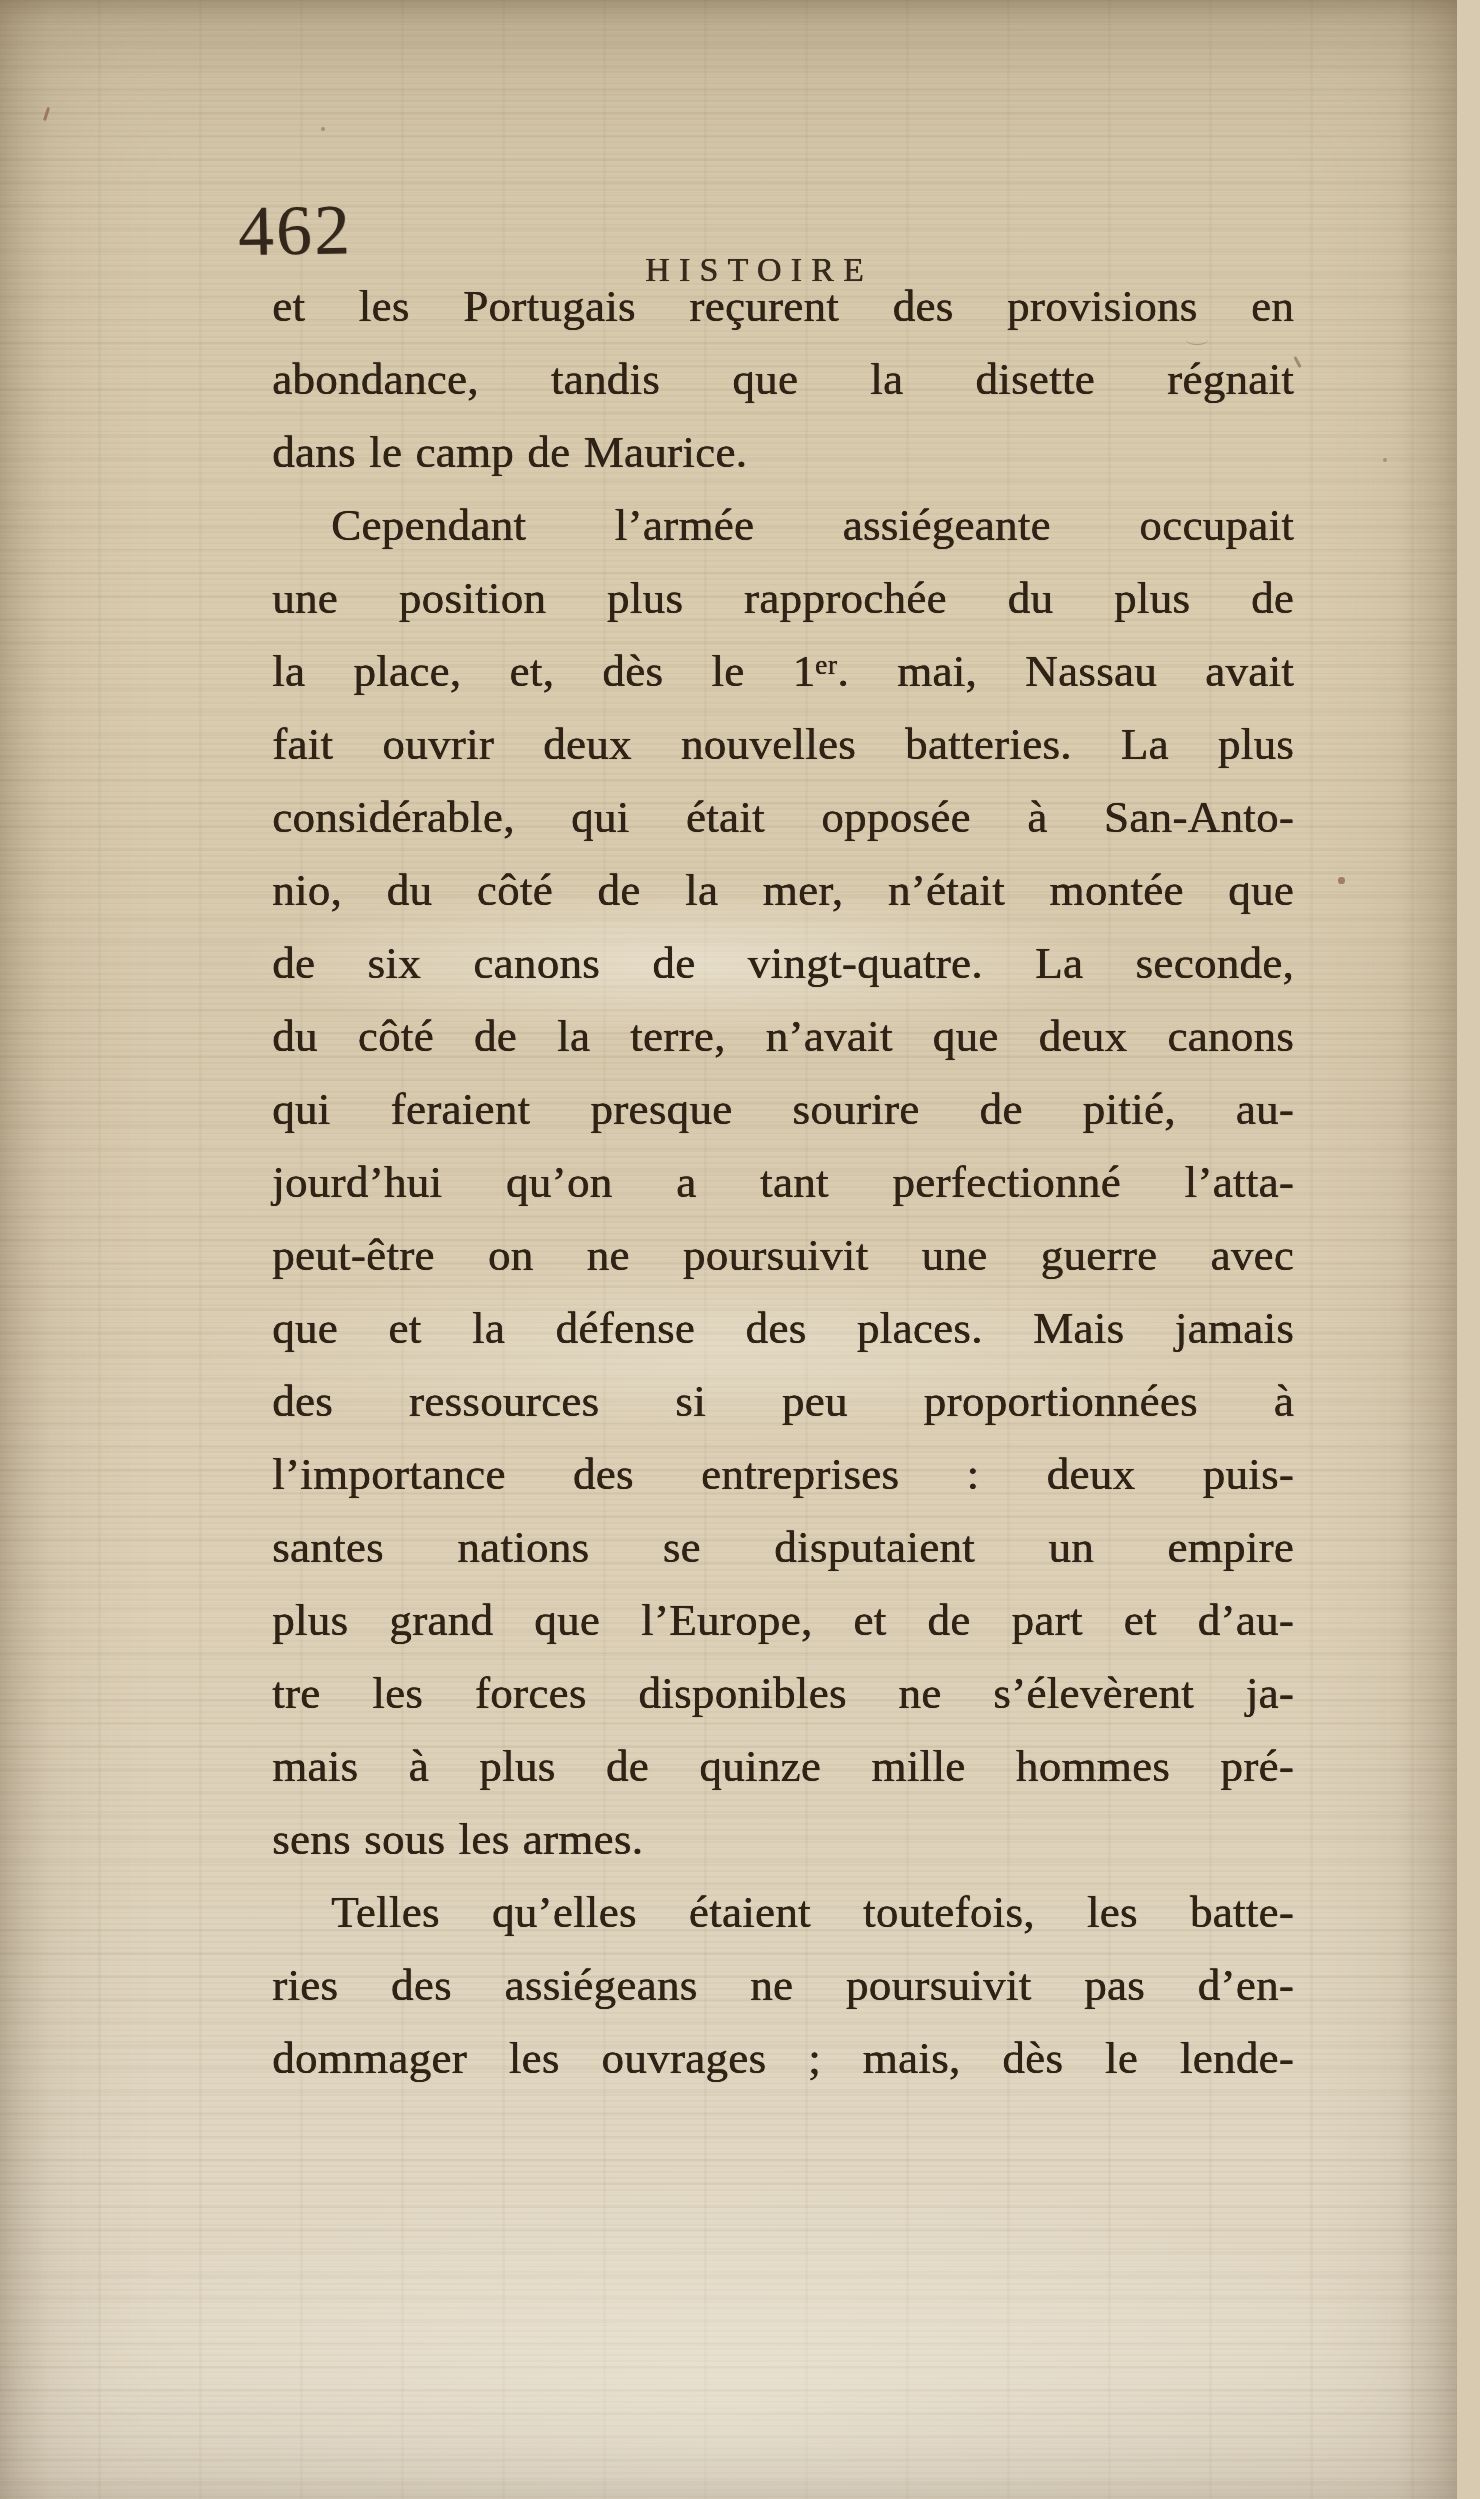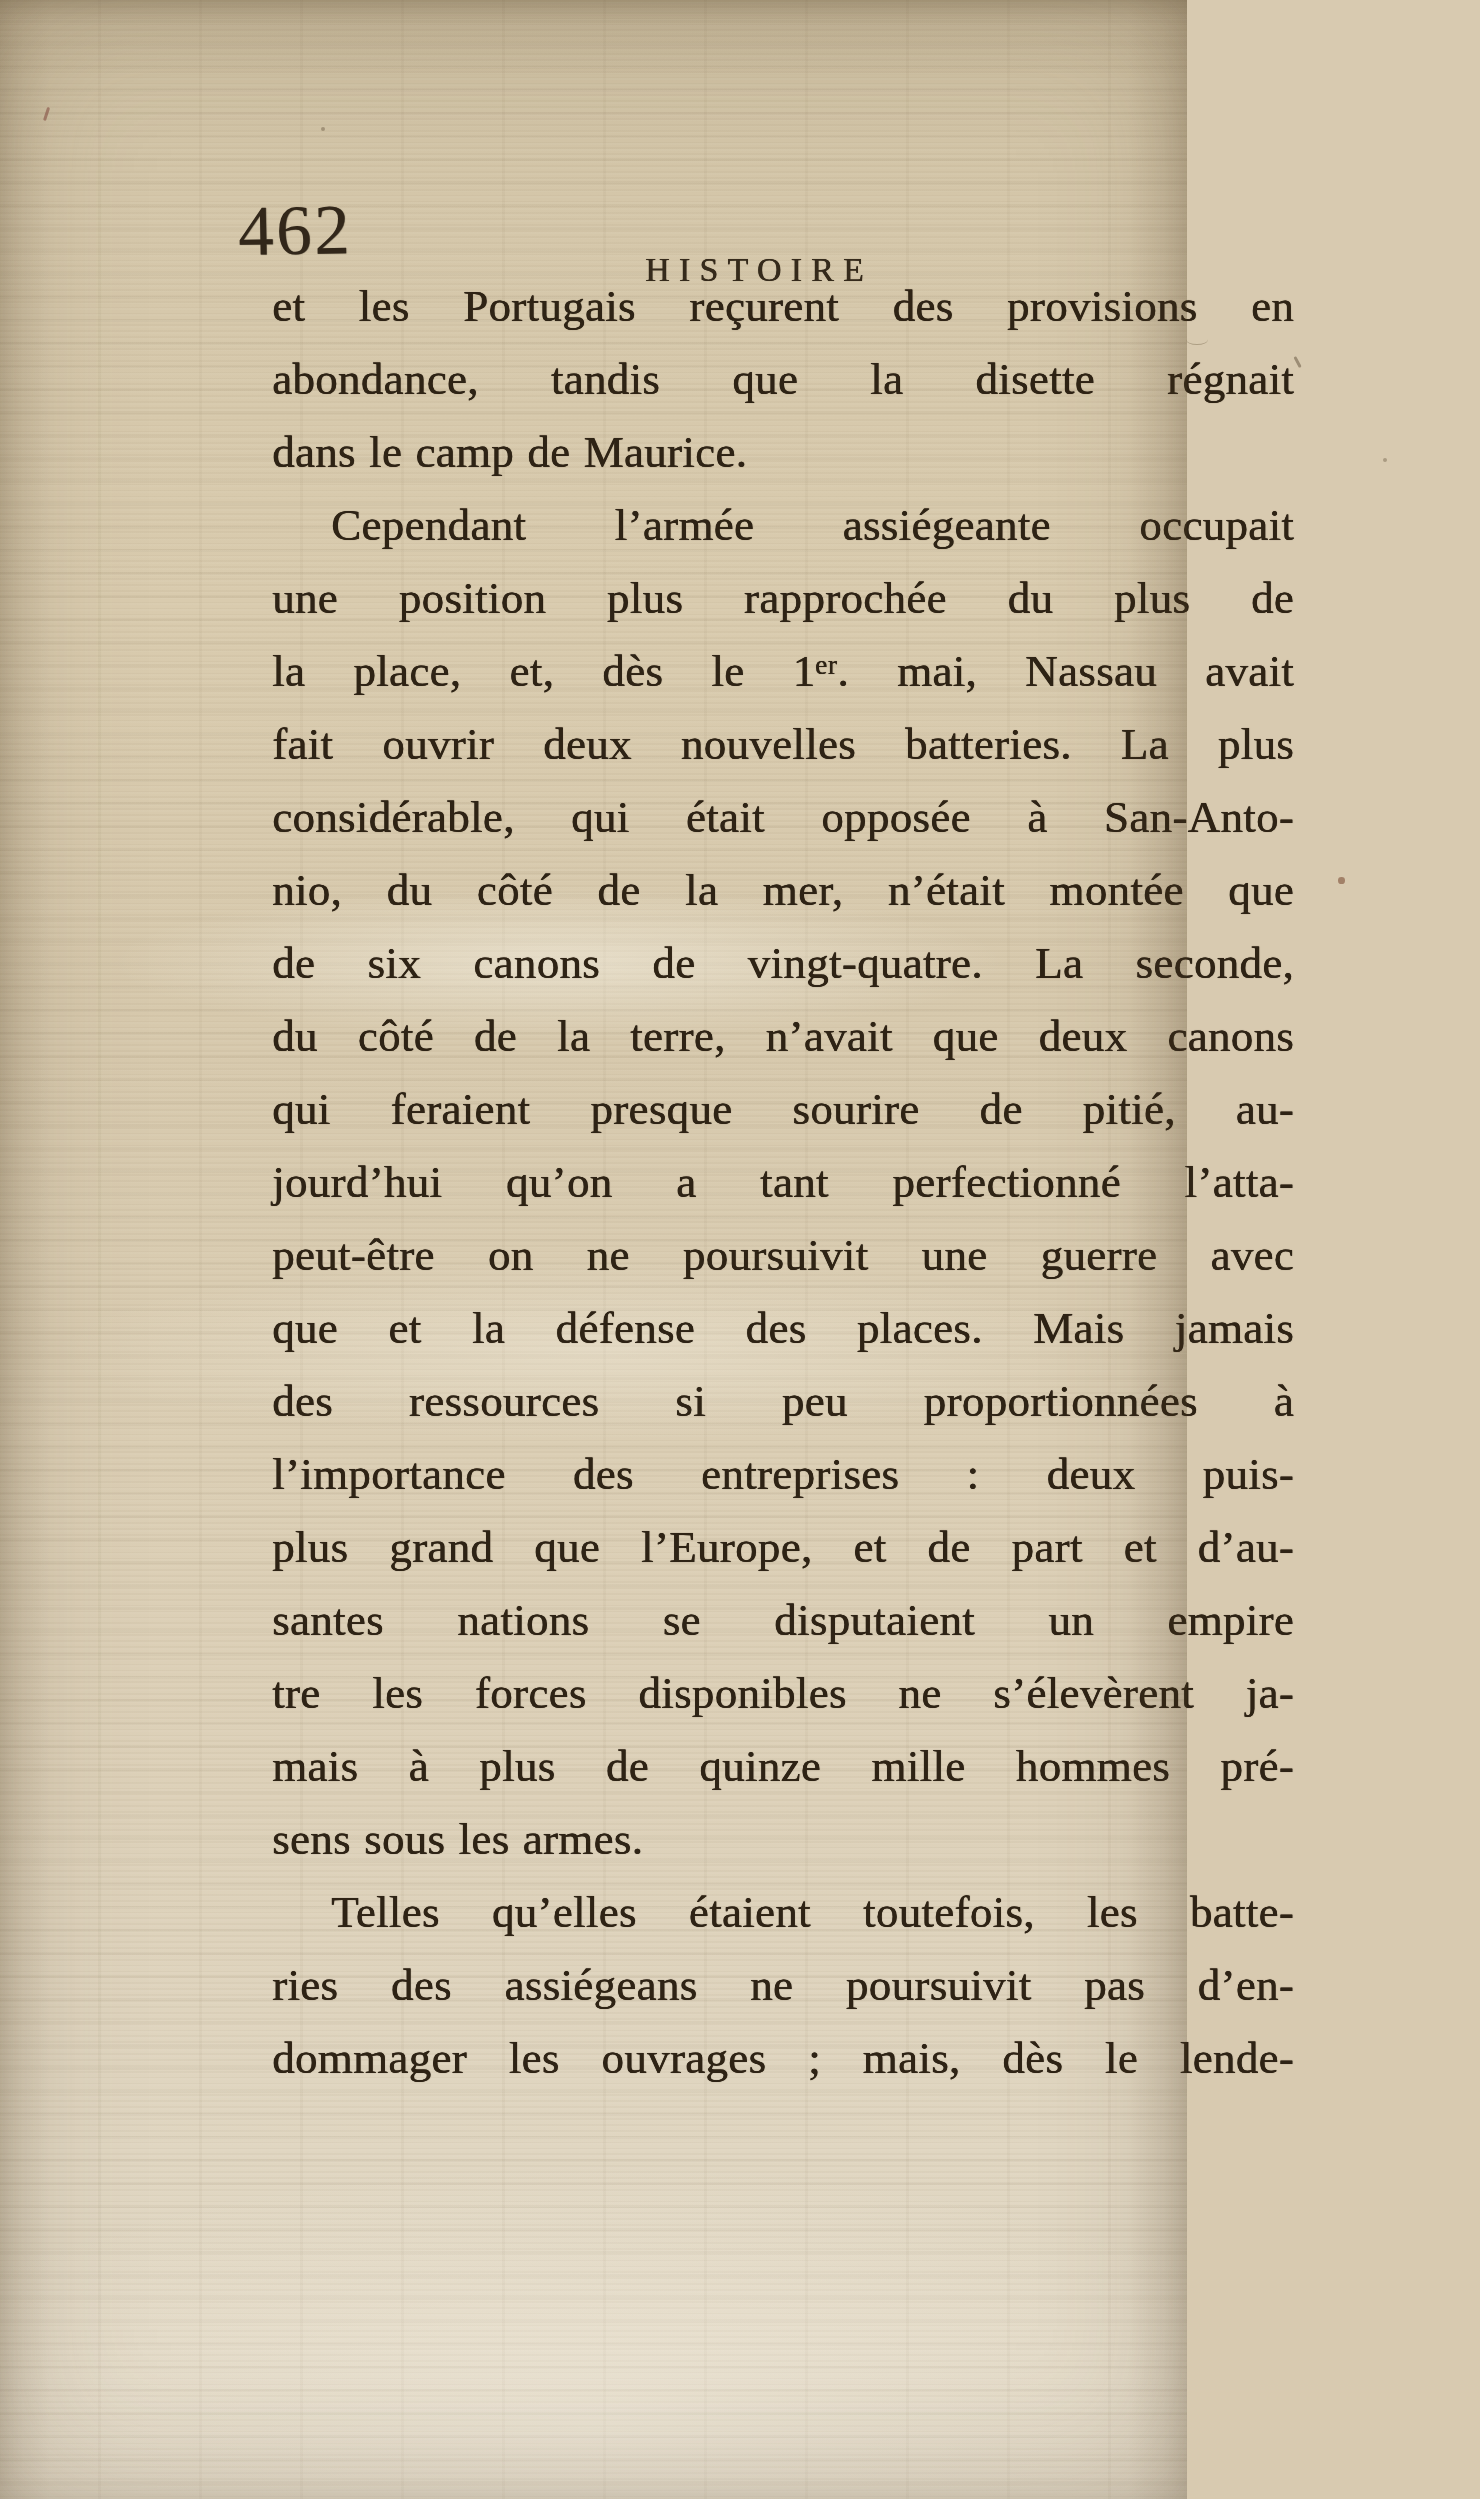--- a/index.html
+++ b/index.html
@@ -7,21 +7,21 @@
     padding: 0;
     width: 1480px;
     height: 2500px;
     overflow: hidden;
     background: #d8cab0;
   }
 
   .page {
     position: absolute;
     inset: 0;
-    width: 1187px;
+    width: 1457px;
     height: 2500px;
     font-family: "Liberation Serif", "DejaVu Serif", serif;
     color: #2e2315;
     background:
       
       radial-gradient(ellipse 639px 109px at 47% 38.5%, rgba(255,253,244,0.40), transparent 70%),
       radial-gradient(ellipse 756px 126px at 50% 54%, rgba(255,252,242,0.28), transparent 72%),
       radial-gradient(ellipse 1008px 353px at 50% 97%, rgba(252,248,238,0.35), transparent 75%),
       
       linear-gradient(180deg, rgba(92,76,52,0.20) 0px, rgba(92,76,52,0.05) 22px, rgba(92,76,52,0) 76px),
@@ -127,22 +127,22 @@
       <div class="line">considérable, qui était opposée à San-Anto-</div>
       <div class="line">nio, du côté de la mer, n’était montée que</div>
       <div class="line">de six canons de vingt-quatre. La seconde,</div>
       <div class="line">du côté de la terre, n’avait que deux canons</div>
       <div class="line">qui feraient presque sourire de pitié, au-</div>
       <div class="line">jourd’hui qu’on a tant perfectionné l’atta-</div>
       <div class="line">peut-être on ne poursuivit une guerre avec</div>
       <div class="line">que et la défense des places. Mais jamais</div>
       <div class="line">des ressources si peu proportionnées à</div>
       <div class="line">l’importance des entreprises : deux puis-</div>
+      <div class="line">santes nations se disputaient un empire</div>
       <div class="line">plus grand que l’Europe, et de part et d’au-</div>
-      <div class="line">santes nations se disputaient un empire</div>
       <div class="line">tre les forces disponibles ne s’élevèrent ja-</div>
       <div class="line">mais à plus de quinze mille hommes pré-</div>
       <div class="line endpar">sens sous les armes.</div>
     </div>
 
     <div class="para indented">
       <div class="line">Telles qu’elles étaient toutefois, les batte-</div>
       <div class="line">ries des assiégeans ne poursuivit pas d’en-</div>
       <div class="line">dommager les ouvrages ; mais, dès le lende-</div>
     </div>

